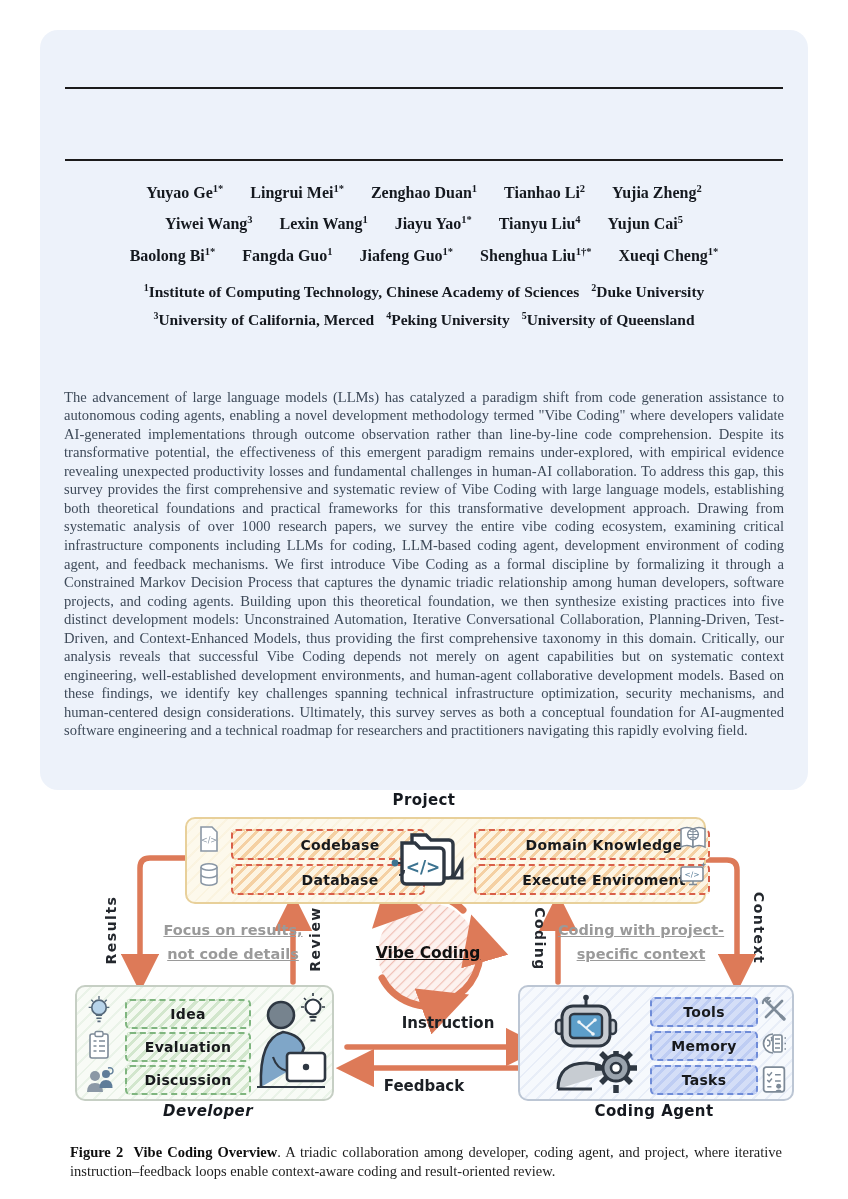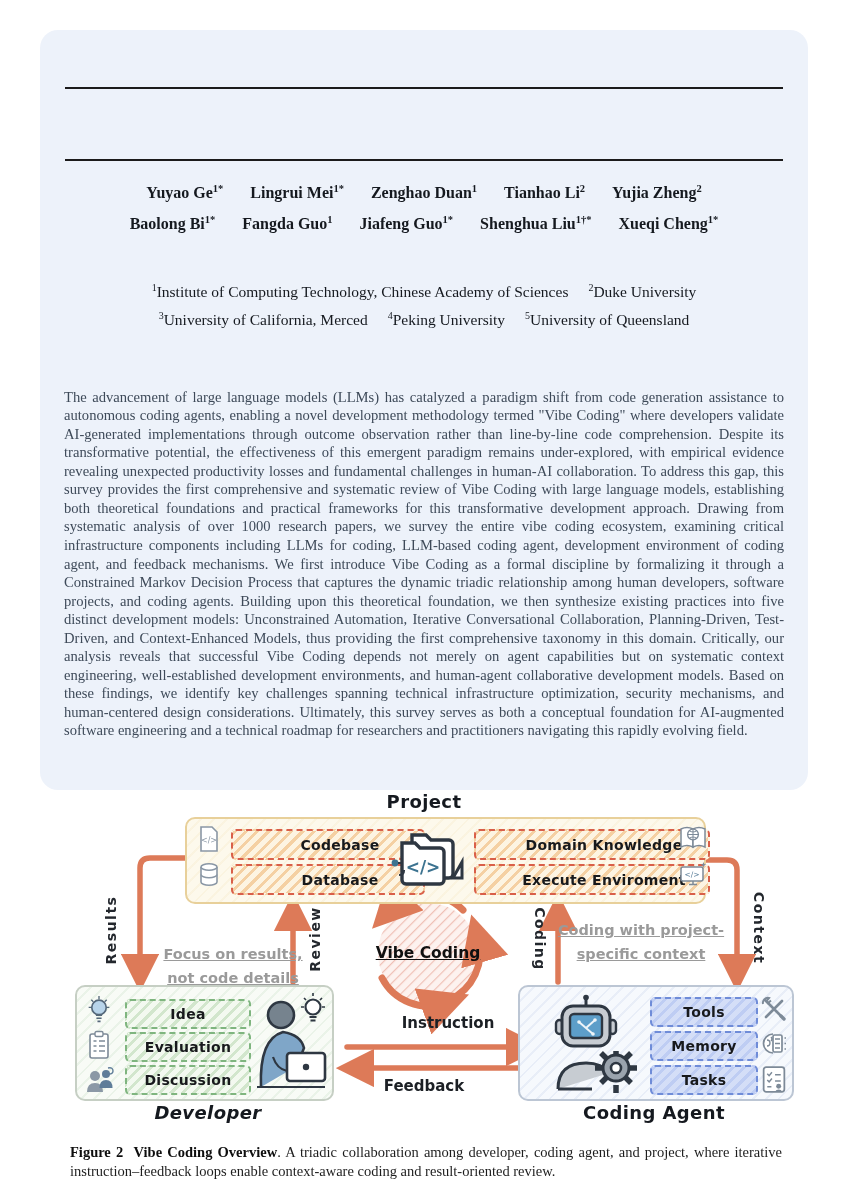--- a/index.html
+++ b/index.html
@@ -11,31 +11,31 @@
                background:#edf2fa;border-radius:18px;}
   .rule{position:absolute;left:25px;width:718px;height:2px;background:#1b1b1b;}
   .rule-top{top:57px;} .rule-bottom{top:129px;}
   .paper-title{position:absolute;top:72px;left:0;width:100%;text-align:center;
                font-size:27px;font-weight:bold;letter-spacing:.2px;color:#101010;}
   .authors{position:absolute;top:153px;left:0;width:100%;}
   .author-row{display:flex;justify-content:center;gap:27px;margin-bottom:12px;
               font-size:16px;font-weight:bold;color:#15191f;}
   .author-row sup{font-size:10.5px;font-weight:bold;}
   .affils{position:absolute;top:252px;left:0;width:100%;}
-  .affil-row{display:flex;justify-content:center;gap:20px;margin-bottom:9px;
-             font-size:15.5px;color:#15191f;}
+  .affil-row{display:flex;justify-content:center;gap:12px;margin-bottom:9px;
+             font-size:15.5px;color:#15191f;font-weight:bold;}
   .affil-row sup{font-size:10px;}
   .abstract{position:absolute;left:24px;top:343px;width:720px;
             font-size:14.6px;line-height:18.55px;text-align:justify;color:#3e4a59;}
 
   
   .figure{position:absolute;left:0;top:790px;width:848px;height:345px;
           font-family:"DejaVu Sans","Liberation Sans",sans-serif;}
   .fig-svg{position:absolute;left:0;top:0;}
-  .big-label{position:absolute;transform:translateX(-50%);font-size:18px;font-weight:bold;color:#15191f;letter-spacing:.4px;white-space:nowrap;}
+  .big-label{position:absolute;transform:translateX(-50%);font-size:15px;font-weight:bold;color:#15191f;letter-spacing:.4px;white-space:nowrap;}
   .vlabel{position:absolute;white-space:nowrap;font-size:14px;font-weight:bold;color:#23272d;letter-spacing:1.5px;}
   .vlabel.ccw{transform:translate(-50%,-50%) rotate(-90deg);}
   .vlabel.cw{transform:translate(-50%,-50%) rotate(90deg);}
   .note{position:absolute;transform:translateX(-50%);text-align:center;
         font-size:14.5px;font-weight:bold;color:#9a9a9a;line-height:24px;white-space:nowrap;}
   .note span{text-decoration:underline;}
   .vibe-label{position:absolute;transform:translate(-50%,-50%);font-size:15.5px;font-weight:bold;
               color:#101010;text-decoration:underline;white-space:nowrap;}
   .flow-label{position:absolute;transform:translateX(-50%);font-size:15px;font-weight:bold;color:#1c2025;white-space:nowrap;}
 
@@ -73,20 +73,27 @@
   <div class="rule rule-top"></div>
   <div class="rule rule-bottom"></div>
 
   <div class="authors">
     <div class="author-row">
       <span><span>Yuyao Ge</span><sup>1*</sup></span>
       <span><span>Lingrui Mei</span><sup>1*</sup></span>
       <span><span>Zenghao Duan</span><sup>1</sup></span>
       <span><span>Tianhao Li</span><sup>2</sup></span>
       <span><span>Yujia Zheng</span><sup>2</sup></span>
+    </div>
+    <div class="author-row">
+      <span><span>Yiwei Wang</span><sup>3</sup></span>
+      <span><span>Lexin Wang</span><sup>1</sup></span>
+      <span><span>Jiayu Yao</span><sup>1*</sup></span>
+      <span><span>Tianyu Liu</span><sup>4</sup></span>
+      <span><span>Yujun Cai</span><sup>5</sup></span>
     </div>
     <div class="author-row">
       <span><span>Baolong Bi</span><sup>1*</sup></span>
       <span><span>Fangda Guo</span><sup>1</sup></span>
       <span><span>Jiafeng Guo</span><sup>1*</sup></span>
       <span><span>Shenghua Liu</span><sup>1†*</sup></span>
       <span><span>Xueqi Cheng</span><sup>1*</sup></span>
     </div>
   </div>
 
@@ -181,21 +188,21 @@
           <path d="M24.5 1 l.8 2 2 .8 -2 .8 -.8 2 -.8 -2 -2 -.8 2 -.8 z" fill="#7d8a98"></path>
         </svg>
     </span>
   </div>
 
   <div class="vlabel ccw" style="left:111px;top:140px;">Results</div>
   <div class="vlabel ccw" style="left:315px;top:149px;">Review</div>
   <div class="vlabel cw" style="left:540px;top:149px;">Coding</div>
   <div class="vlabel cw" style="left:759px;top:138px;">Context</div>
 
-  <div class="note" style="left:233px;top:128px;margin-top:24px;">
+  <div class="note" style="left:233px;top:128px;">
     <span>Focus on results,</span><br><span>not code details</span>
   </div>
   <div class="note" style="left:641px;top:128px;">
     <span>Coding with project-</span><br><span>specific context</span>
   </div>
 
   <div class="vibe-label" style="left:428px;top:163px;">Vibe Coding</div>
   <div class="flow-label" style="left:424px;top:224px;margin-left:24px;">Instruction</div>
   <div class="flow-label" style="left:424px;top:287px;">Feedback</div>
 

